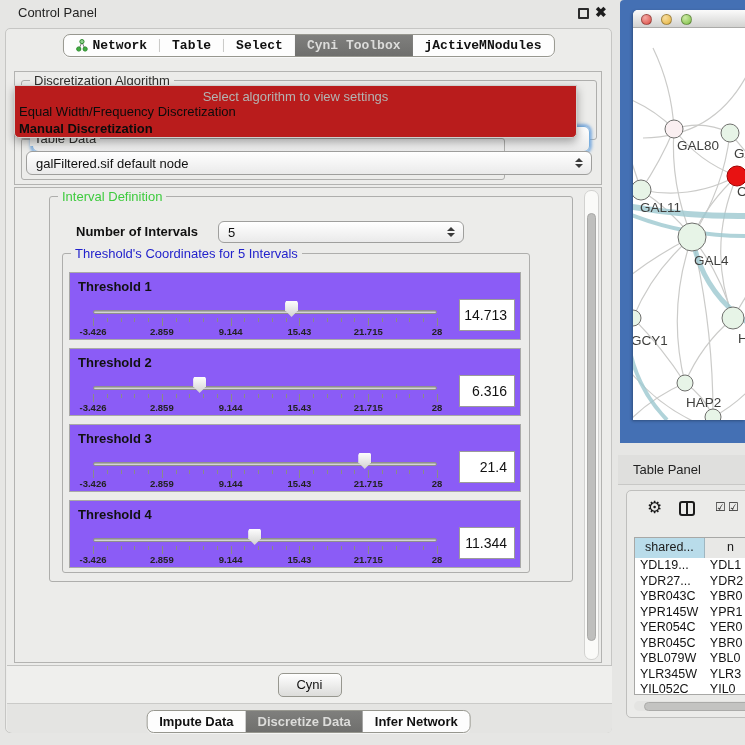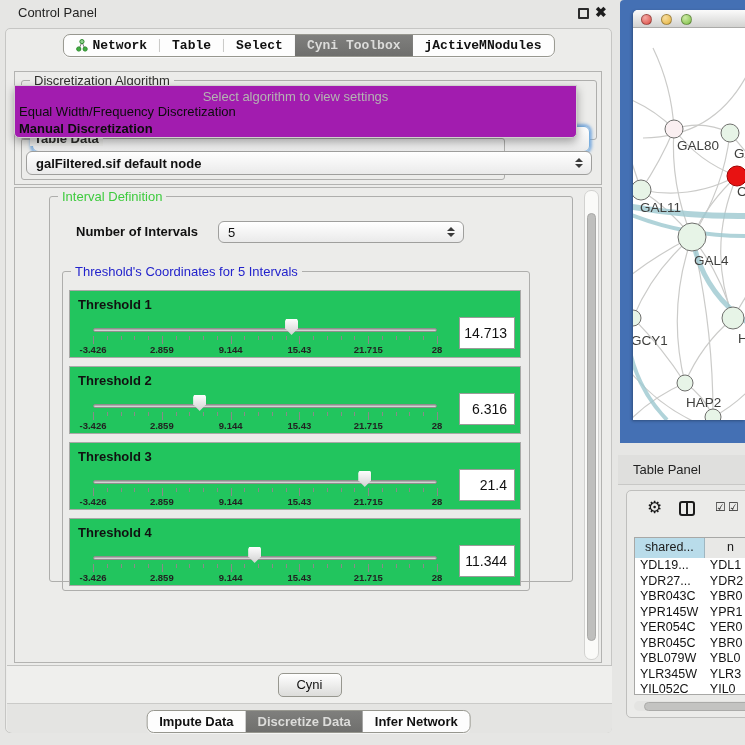--- a/index.html
+++ b/index.html
@@ -53,38 +53,38 @@
   .combo .arrows { position:absolute; right:8px; top:50%; transform:translateY(-50%); display:flex;
     flex-direction:column; gap:2px; }
   .combo .arr-up { width:0; height:0; border-left:4px solid transparent; border-right:4px solid transparent;
     border-bottom:4px solid #3a3a3a; }
   .combo .arr-dn { width:0; height:0; border-left:4px solid transparent; border-right:4px solid transparent;
     border-top:4px solid #3a3a3a; }
 
   #disc-group { left:6px; top:8px; width:576px; height:60px; }
   #algo-combo-focus { left:17px; top:54px; width:558px; height:26px; border:1px solid #7aaede;
     box-shadow:0 0 3px 2px rgba(95,155,220,.75); }
-  #tabledata-group { left:6px; top:66px; width:484px; height:42px;font-weight:bold; }
+  #tabledata-group { left:6px; top:66px; width:484px; height:42px; }
   #tabledata-combo { left:4px; top:12px; width:566px; height:24px; }
 
   
-  #algo-popup { left:8px; top:56px; width:563px; height:53px; background:#a21caf;
+  #algo-popup { left:8px; top:56px; width:563px; height:53px; background:#b91c1c;
     border:1px solid #cfcfcd; border-radius:0 0 5px 5px; box-shadow:0 4px 10px rgba(0,0,0,.35); z-index:40; }
   #popup-prompt { text-align:center; color:#b4b4b2; padding-top:3px; height:17px; }
   .popup-item { padding:0 4px; height:17px; line-height:17px; color:#0c0c0c; white-space:nowrap; cursor:default; }
   .popup-item.bold { font-weight:bold; }
 
   
   #interval-group { left:34px; top:8px; width:524px; height:386px; }
   #noi-label { left:26px; top:27px; font-weight:bold; color:#111; }
   #noi-combo { left:168px; top:24px; width:246px; height:22px; }
-  #thresh-group { left:12px; top:56px; width:468px; height:320px;margin-top:18px; }
+  #thresh-group { left:12px; top:56px; width:468px; height:320px; }
 
   .thresh-box { position:absolute; left:6px; width:452px; height:68px; border:1px solid #a9a9a7;
-    background:#22c55e; }
+    background:#8b5cf6; }
   .thresh-label { position:absolute; left:8px; top:6px; font-weight:bold; color:#111; }
   .sl-track { position:absolute; left:23px; top:37px; width:344px; height:4px;
     background:linear-gradient(#9a9a9a,#e6e6e6); border:1px solid #8f8f8d; border-radius:3px; }
   .sl-thumb { position:absolute; top:28px; width:13px; height:16px;
     background:linear-gradient(#fdfdfd,#d2d2d2);
     clip-path:polygon(8% 0,92% 0,100% 12%,100% 58%,50% 100%,0 58%,0 12%);
     filter:drop-shadow(0 1px 1px rgba(0,0,0,.45)); }
   .sl-ticks { position:absolute; left:23px; top:45px; width:344px; height:9px; }
   .sl-tick { position:absolute; top:0; width:1px; background:#8a8a88; }
   .sl-labels { position:absolute; left:23px; top:53px; width:344px; height:12px; }

